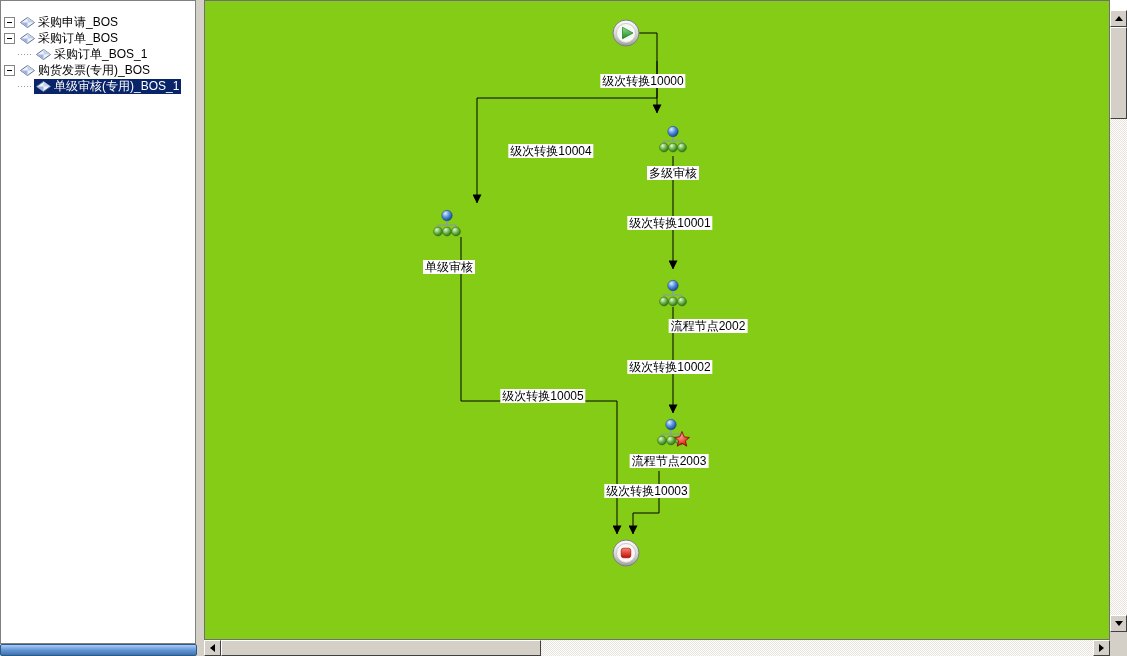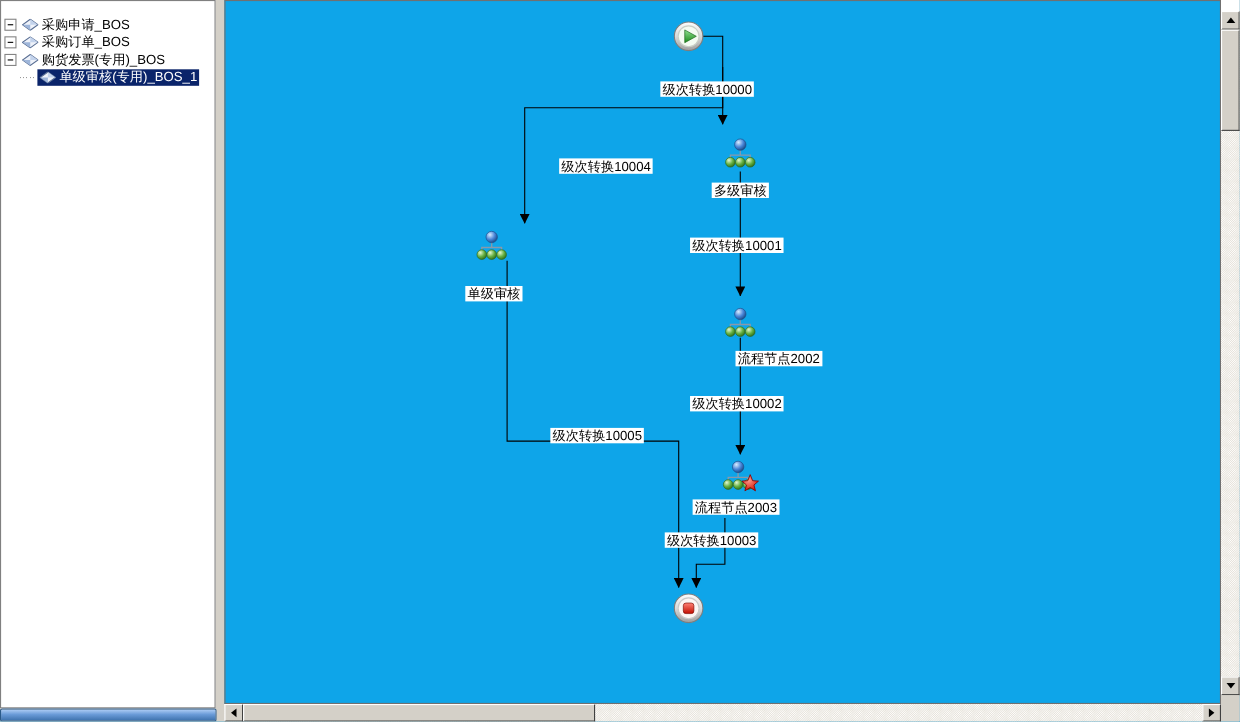--- a/index.html
+++ b/index.html
@@ -35,21 +35,21 @@
   .tree-label{color:#000;}
   .tree-row.selected .sel-wrap{background:#0a246a;}
   .tree-row.selected .tree-label{color:#fff;}
 
   
   .splitter{position:absolute;left:197px;top:0;width:7px;height:656px;background:#d4d0c8;}
 
   
   .diagram-panel{
     position:absolute;left:204px;top:0;width:906px;height:640px;
-    background:#0ea5e9;border:1px solid #707070;box-sizing:border-box;overflow:hidden;
+    background:#84cc16;border:1px solid #707070;box-sizing:border-box;overflow:hidden;
   }
   #edge-layer{position:absolute;left:0;top:0;width:904px;height:638px;z-index:1;}
   .edge-line{fill:none;stroke:#000;stroke-width:1;}
   .node{position:absolute;transform:translate(-50%,-50%);z-index:2;}
   .node svg{display:block;}
   .edge-label,.node-label{
     position:absolute;transform:translate(-50%,-50%);
     background:#fff;padding:0 2px;white-space:nowrap;z-index:3;
     font-size:12px;line-height:14px;
   }
@@ -129,20 +129,33 @@
         </span>
         <span class="sel-wrap">
           <span class="diamond-icon">
             <svg width="15" height="11" viewBox="0 0 15 11">
               <polygon points="7.5,0.5 14.5,5.5 7.5,10.5 0.5,5.5" fill="#eef2fa" stroke="#5a6f94"></polygon>
               <polygon points="7.5,0.5 14.5,5.5 7.5,5.5" fill="#c3d3ec"></polygon>
               <polygon points="7.5,10.5 0.5,5.5 7.5,5.5" fill="#9fb6da"></polygon>
             </svg>
           </span>
           <span class="tree-label">采购订单_BOS</span>
+        </span>
+      </div>
+      <div class="tree-row level1">
+        <span class="connector"></span>
+        <span class="sel-wrap">
+          <span class="diamond-icon">
+            <svg width="15" height="11" viewBox="0 0 15 11">
+              <polygon points="7.5,0.5 14.5,5.5 7.5,10.5 0.5,5.5" fill="#eef2fa" stroke="#5a6f94"></polygon>
+              <polygon points="7.5,0.5 14.5,5.5 7.5,5.5" fill="#c3d3ec"></polygon>
+              <polygon points="7.5,10.5 0.5,5.5 7.5,5.5" fill="#9fb6da"></polygon>
+            </svg>
+          </span>
+          <span class="tree-label">采购订单_BOS_1</span>
         </span>
       </div>
       <div class="tree-row level0">
         <span class="expander">
           <span class="minus"></span>
         </span>
         <span class="sel-wrap">
           <span class="diamond-icon">
             <svg width="15" height="11" viewBox="0 0 15 11">
               <polygon points="7.5,0.5 14.5,5.5 7.5,10.5 0.5,5.5" fill="#eef2fa" stroke="#5a6f94"></polygon>

